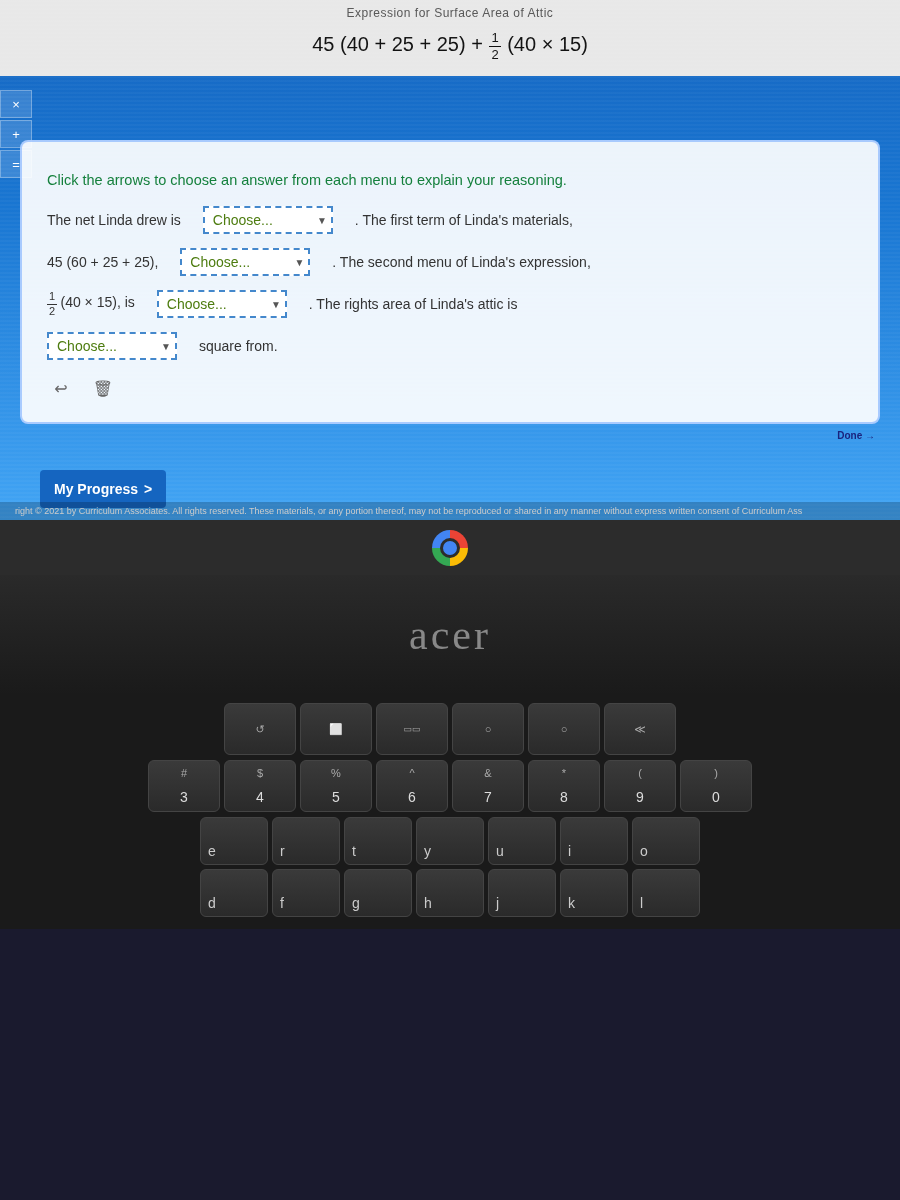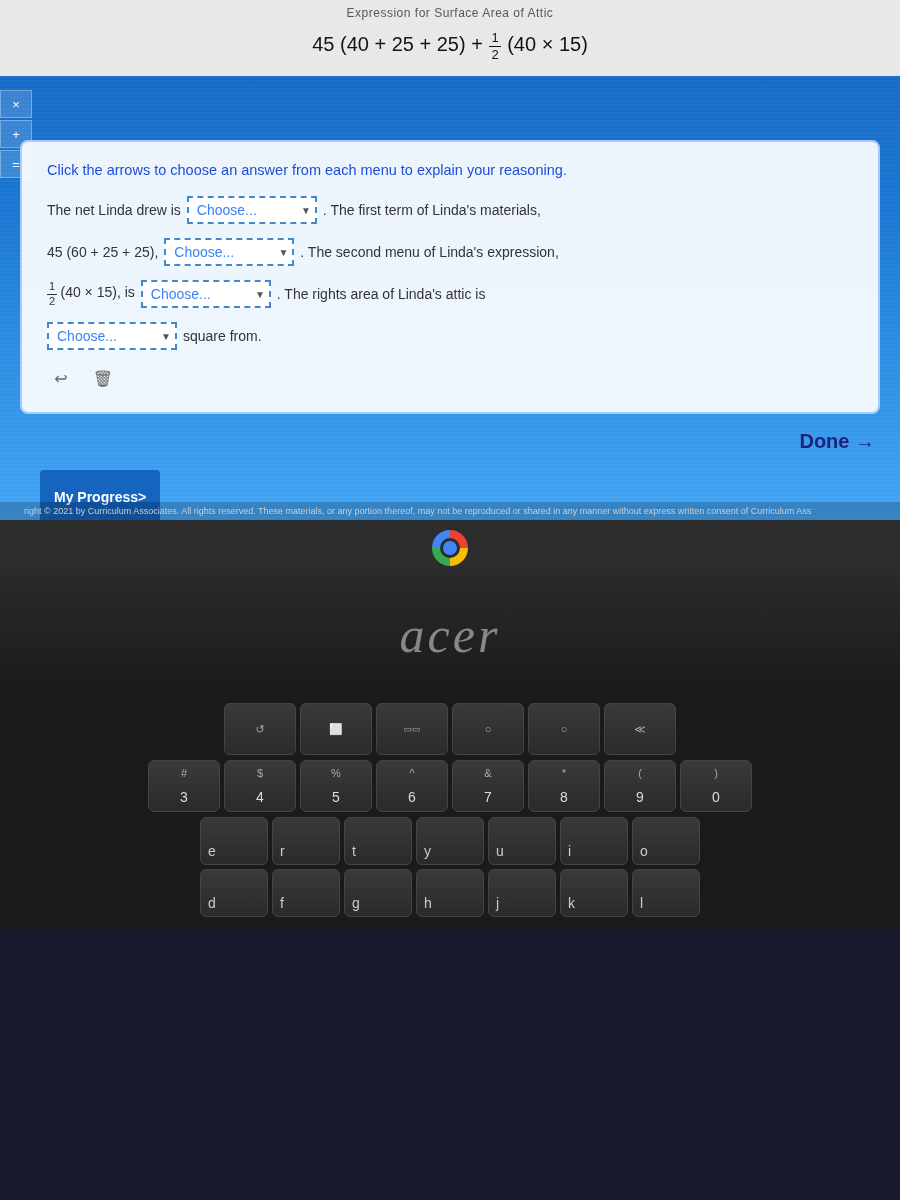--- a/index.html
+++ b/index.html
@@ -64,45 +64,46 @@
       left: 20px;
       right: 20px;
       background: rgba(255,255,255,0.92);
       border-radius: 8px;
       padding: 20px 25px 20px;
       border: 2px solid rgba(100,160,255,0.5);
     }
 
     .card-instruction {
       font-size: 14.5px;
-      color: #1d4ed8;
+      color: #15803d;
       margin-bottom: 18px;
       font-weight: 500;
+      margin-top: 10px;
     }
 
     .reasoning-row {
       display: flex;
       align-items: center;
       margin-bottom: 14px;
-      gap: 6px;
+      gap: 22px;
       flex-wrap: wrap;
     }
 
     .row-label {
       font-size: 14px;
       color: #333;
       white-space: nowrap;
     }
 
     .dropdown-select {
       border: 2px dashed #4488cc;
       background: white;
       padding: 4px 24px 4px 8px;
       font-size: 14px;
-      color: #3b82f6;
+      color: #4d7c0f;
       position: relative;
       min-width: 130px;
       cursor: pointer;
       appearance: none;
       -webkit-appearance: none;
     }
 
     .dropdown-wrapper {
       position: relative;
       display: inline-block;
@@ -138,55 +139,56 @@
     }
 
     
     .done-btn {
       position: absolute;
       right: 25px;
       top: 430px;
       background: transparent;
       border: none;
       color: #1a237e;
-      font-size: 20px;
+      font-size: 10px;
       font-weight: bold;
       cursor: pointer;
       display: flex;
       align-items: center;
       gap: 4px;
     }
 
     
     .progress-btn {
       position: absolute;
       left: 40px;
       top: 470px;
       background: #1565c0;
       color: white;
       border: none;
-      padding: 19px 14px;
+      padding: 11px 14px;
       font-size: 14px;
       font-weight: bold;
       border-radius: 4px;
       cursor: pointer;
       display: flex;
       align-items: center;
+      gap: 6px;
     }
 
     
     .copyright {
       position: absolute;
       bottom: 0;
       left: 0;
       right: 0;
       text-align: left;
       font-size: 9px;
       color: #ccc;
-      padding: 4px 24px;
+      padding: 4px 15px;
       background: rgba(0,0,0,0.2);
     }
 
     
     .middle-area {
       width: 100%;
       height: 55px;
       background: #2c2c2c;
       display: flex;
       align-items: center;
@@ -219,23 +221,22 @@
     .acer-area {
       width: 100%;
       height: 120px;
       background: linear-gradient(180deg, #2a2a2a 0%, #1a1a1a 100%);
       display: flex;
       align-items: center;
       justify-content: center;
     }
 
     .acer-logo {
-      font-size: 50px;
+      font-size: 42px;
       color: #888;
-      font-style: italic;
       font-weight: 300;
       letter-spacing: 3px;
       font-family: 'Times New Roman', serif;
     }
 
     
     .keyboard-area {
       width: 100%;
       background: #1a1a1a;
       padding: 8px 0;

